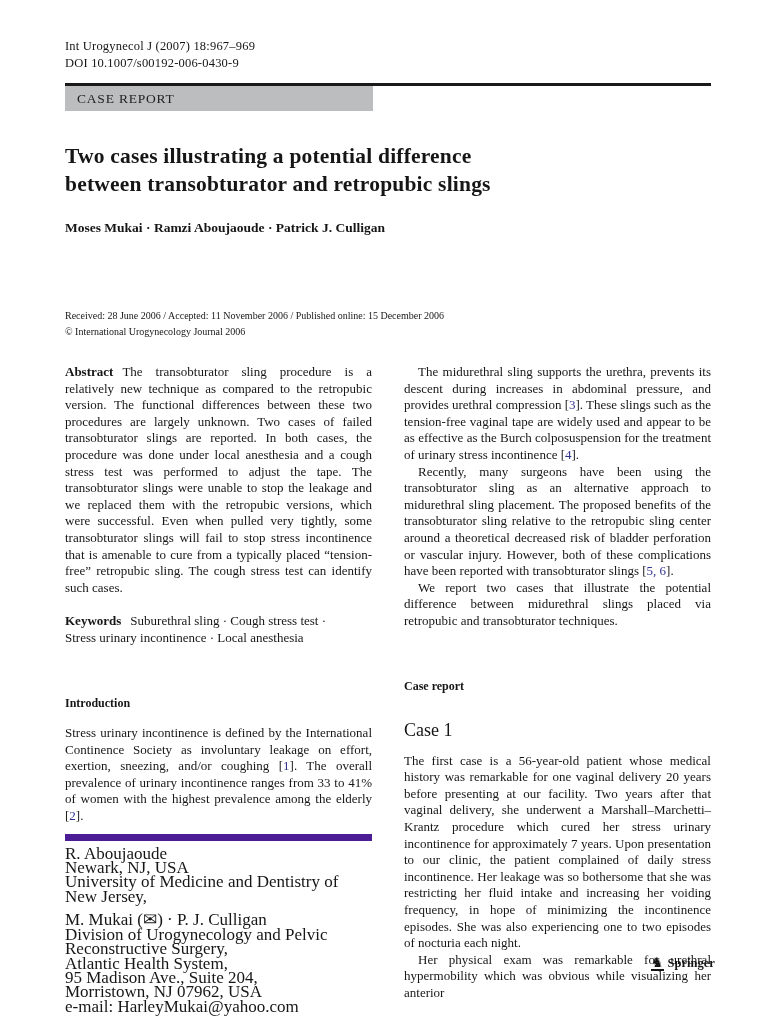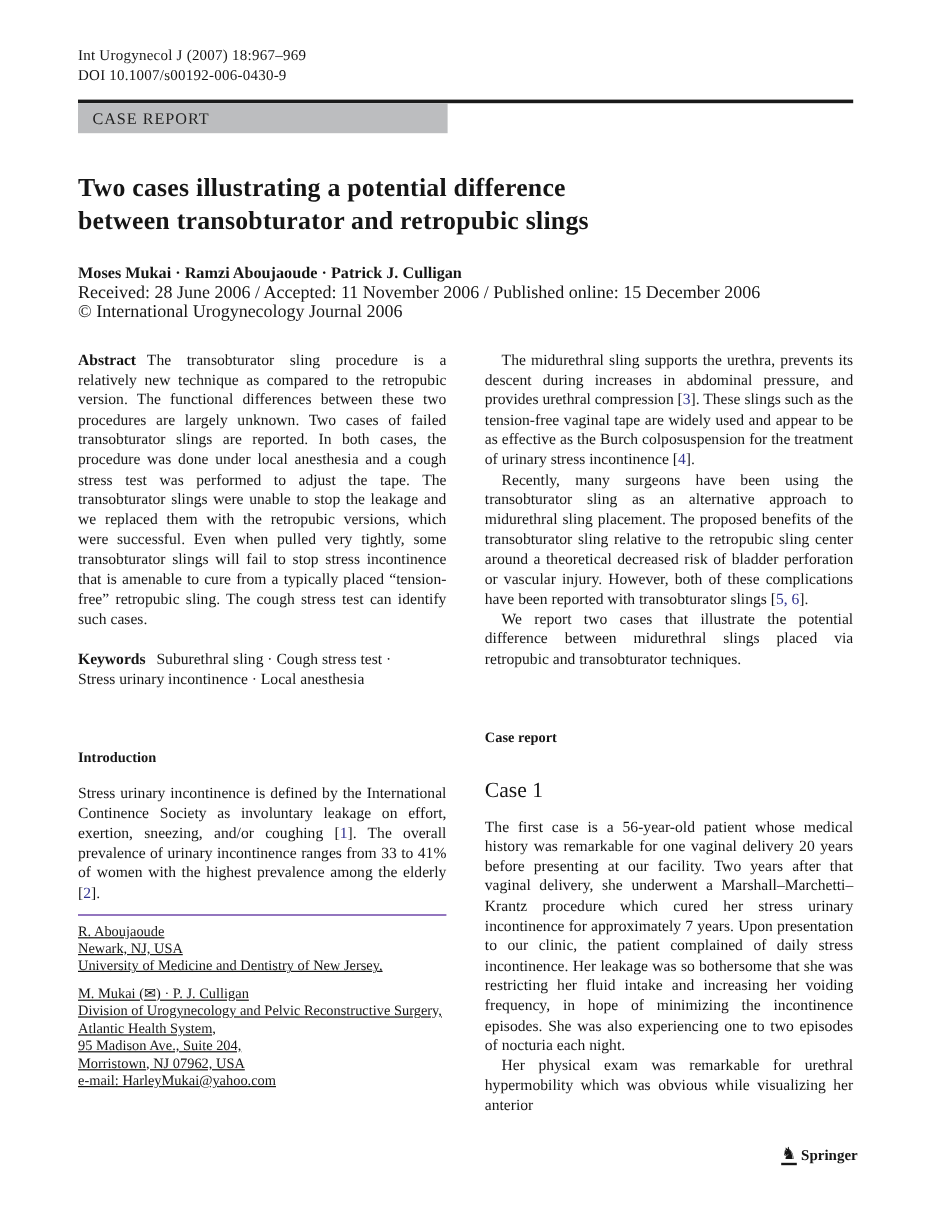--- a/index.html
+++ b/index.html
@@ -22,38 +22,38 @@
     width:308px; background:#bcbdbf; color:#222;
     font-size:13.5px; line-height:25px; height:25px;
     padding:0 12px; letter-spacing:0.8px;
   }
 
   
   .paper-title { margin-top:32px; font-size:21.5px; font-weight:bold; line-height:27.5px; letter-spacing:0.2px; }
   .authors-line { margin-top:22px; font-size:13.5px; font-weight:bold; }
 
   
-  .received-block { font-size:15px; line-height:16px; }
+  .received-block { margin-top:72px; font-size:10px; line-height:16px; }
 
   
   .columns { margin-top:24px; display:flex; gap:32px; }
   .col { width:312px; font-size:13px; line-height:16.6px; }
   .col p.just { text-align:justify; }
   .indent { text-indent:14px; }
   .lbl { font-weight:bold; padding-right:9px; }
   .ref { color:#2e3190; }
   .heading { font-weight:bold; margin-top:48px; font-size:12px; }
   .subheading { margin-top:28px; font-size:18px; }
   .after-heading { margin-top:14px; }
   .keywords { margin-top:17px; }
 
   
   .footnote {
-    margin-top:9px; border-top:1px solid #4c1d95; padding-top:6px;
-    font-size:12px; line-height:14.4px;text-decoration:underline;
+    margin-top:9px; border-top:7px solid #4c1d95; padding-top:6px;
+    font-size:17px; line-height:14.4px;
   }
   .footnote .blk + .blk { margin-top:9px; }
 
   
   .springer {
     position:absolute; left:651px; top:956px;
     display:flex; align-items:center; gap:4px;
     font-size:12.5px; font-weight:bold;
   }
   .horse {

